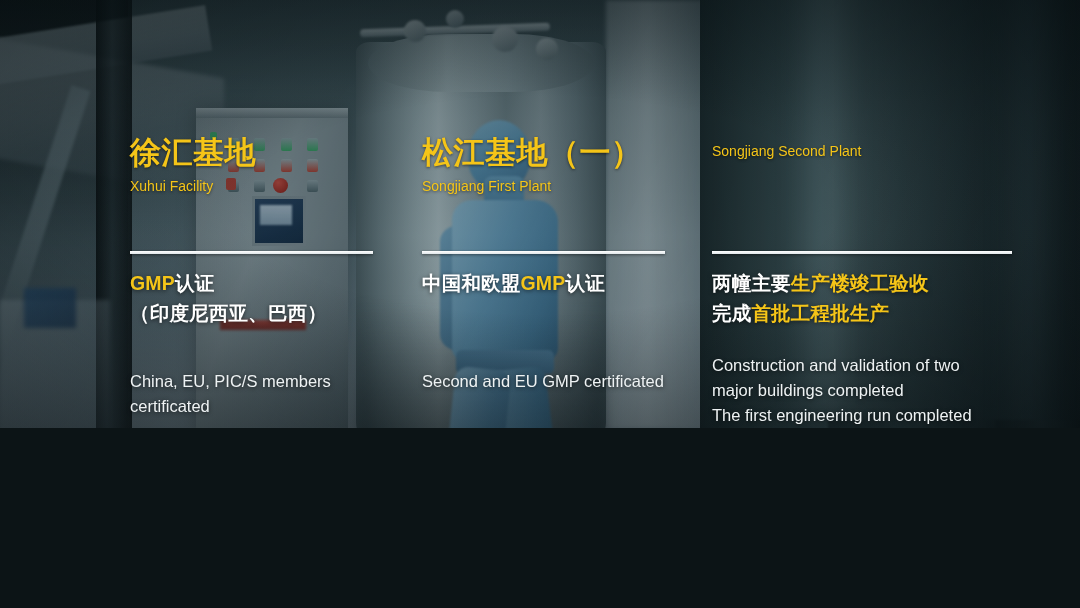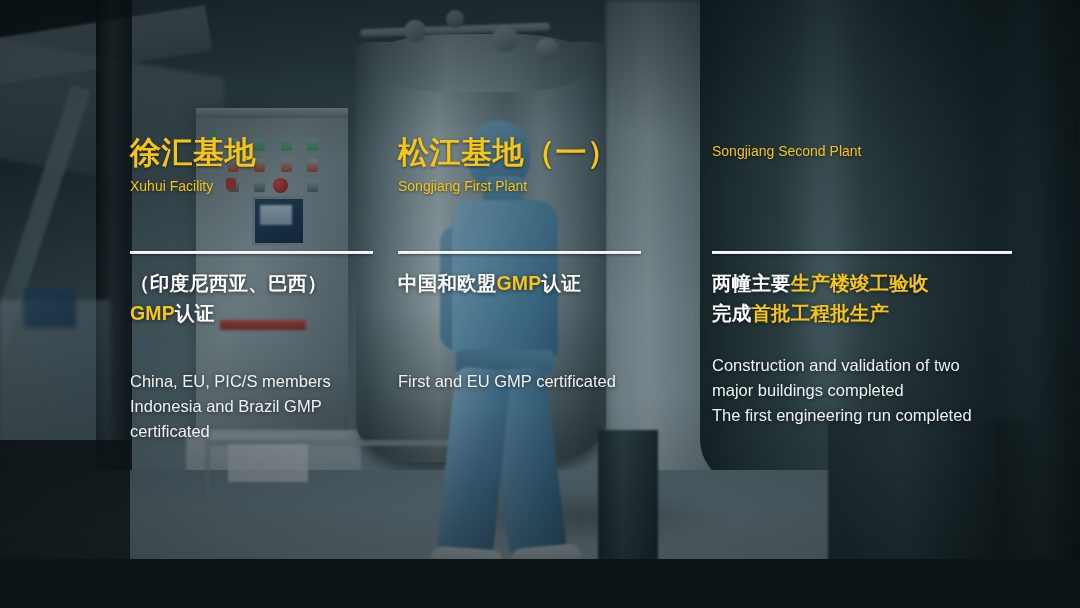--- a/index.html
+++ b/index.html
@@ -4,21 +4,21 @@
 <title>Facilities Slide</title>
 <style>
   html, body {
     margin: 0;
     padding: 0;
     background: #0c1416;
   }
   #slide {
     position: relative;
     width: 1080px;
-    height: 559px;
+    height: 428px;
     overflow: hidden;
     font-family: "Liberation Sans", "DejaVu Sans", sans-serif;
     background: #0369a1;
   }
 
   
   .bg-layer { position: absolute; inset: 0; }
 
   
   .bg-base {
@@ -283,21 +283,21 @@
   
   .content {
     position: absolute;
     inset: 0;
   }
   .column {
     position: absolute;
     top: 136px;
   }
   .col-1 { left: 130px; width: 262px; }
-  .col-2 { left: 398px; width: 268px; }
+  .col-2 { left: 422px; width: 268px; }
   .col-3 { left: 712px; width: 310px; }
 
   .title-cn {
     color: #f5c518;
     font-size: 31px;
     font-weight: bold;
     letter-spacing: .5px;
     line-height: 1.12;
     margin: 0;
     text-shadow: 0 1px 3px rgba(0,0,0,.55);
@@ -428,39 +428,38 @@
   <div class="bg-layer bg-grade"></div>
   <div class="bg-layer bg-vignette"></div>
 
   <div class="content">
 
     <div class="column col-1">
       <h2 class="title-cn">徐汇基地</h2>
       <p class="title-en">Xuhui Facility</p>
       <div class="divider"></div>
       <div class="highlights">
+          <div class="hl-line"><span class="gold">GMP</span><span>认证</span></div>
           <div class="hl-line"><span>（印度尼西亚、巴西）</span></div>
-          <div class="hl-line"><span class="gold">GMP</span><span>认证</span></div>
         </div>
       <div class="sub-en">
           <div class="sub-line">China, EU, PIC/S members</div>
-          <div class="sub-line">Indonesia and Brazil GMP</div>
           <div class="sub-line">certificated</div>
         </div>
     </div>
 
     <div class="column col-2">
       <h2 class="title-cn">松江基地（一）</h2>
       <p class="title-en">Songjiang First Plant</p>
       <div class="divider"></div>
       <div class="highlights">
           <div class="hl-line"><span>中国和欧盟</span><span class="gold">GMP</span><span>认证</span></div>
         </div>
       <div class="sub-en">
-          <div class="sub-line">First and EU GMP certificated</div>
+          <div class="sub-line">Second and EU GMP certificated</div>
         </div>
     </div>
 
     <div class="column col-3">
       <p class="title-en">Songjiang Second Plant</p>
       <div class="divider"></div>
       <div class="highlights">
           <div class="hl-line"><span>两幢主要</span><span class="gold">生产楼竣工验收</span></div>
           <div class="hl-line"><span>完成</span><span class="gold">首批工程批生产</span></div>
         </div>

